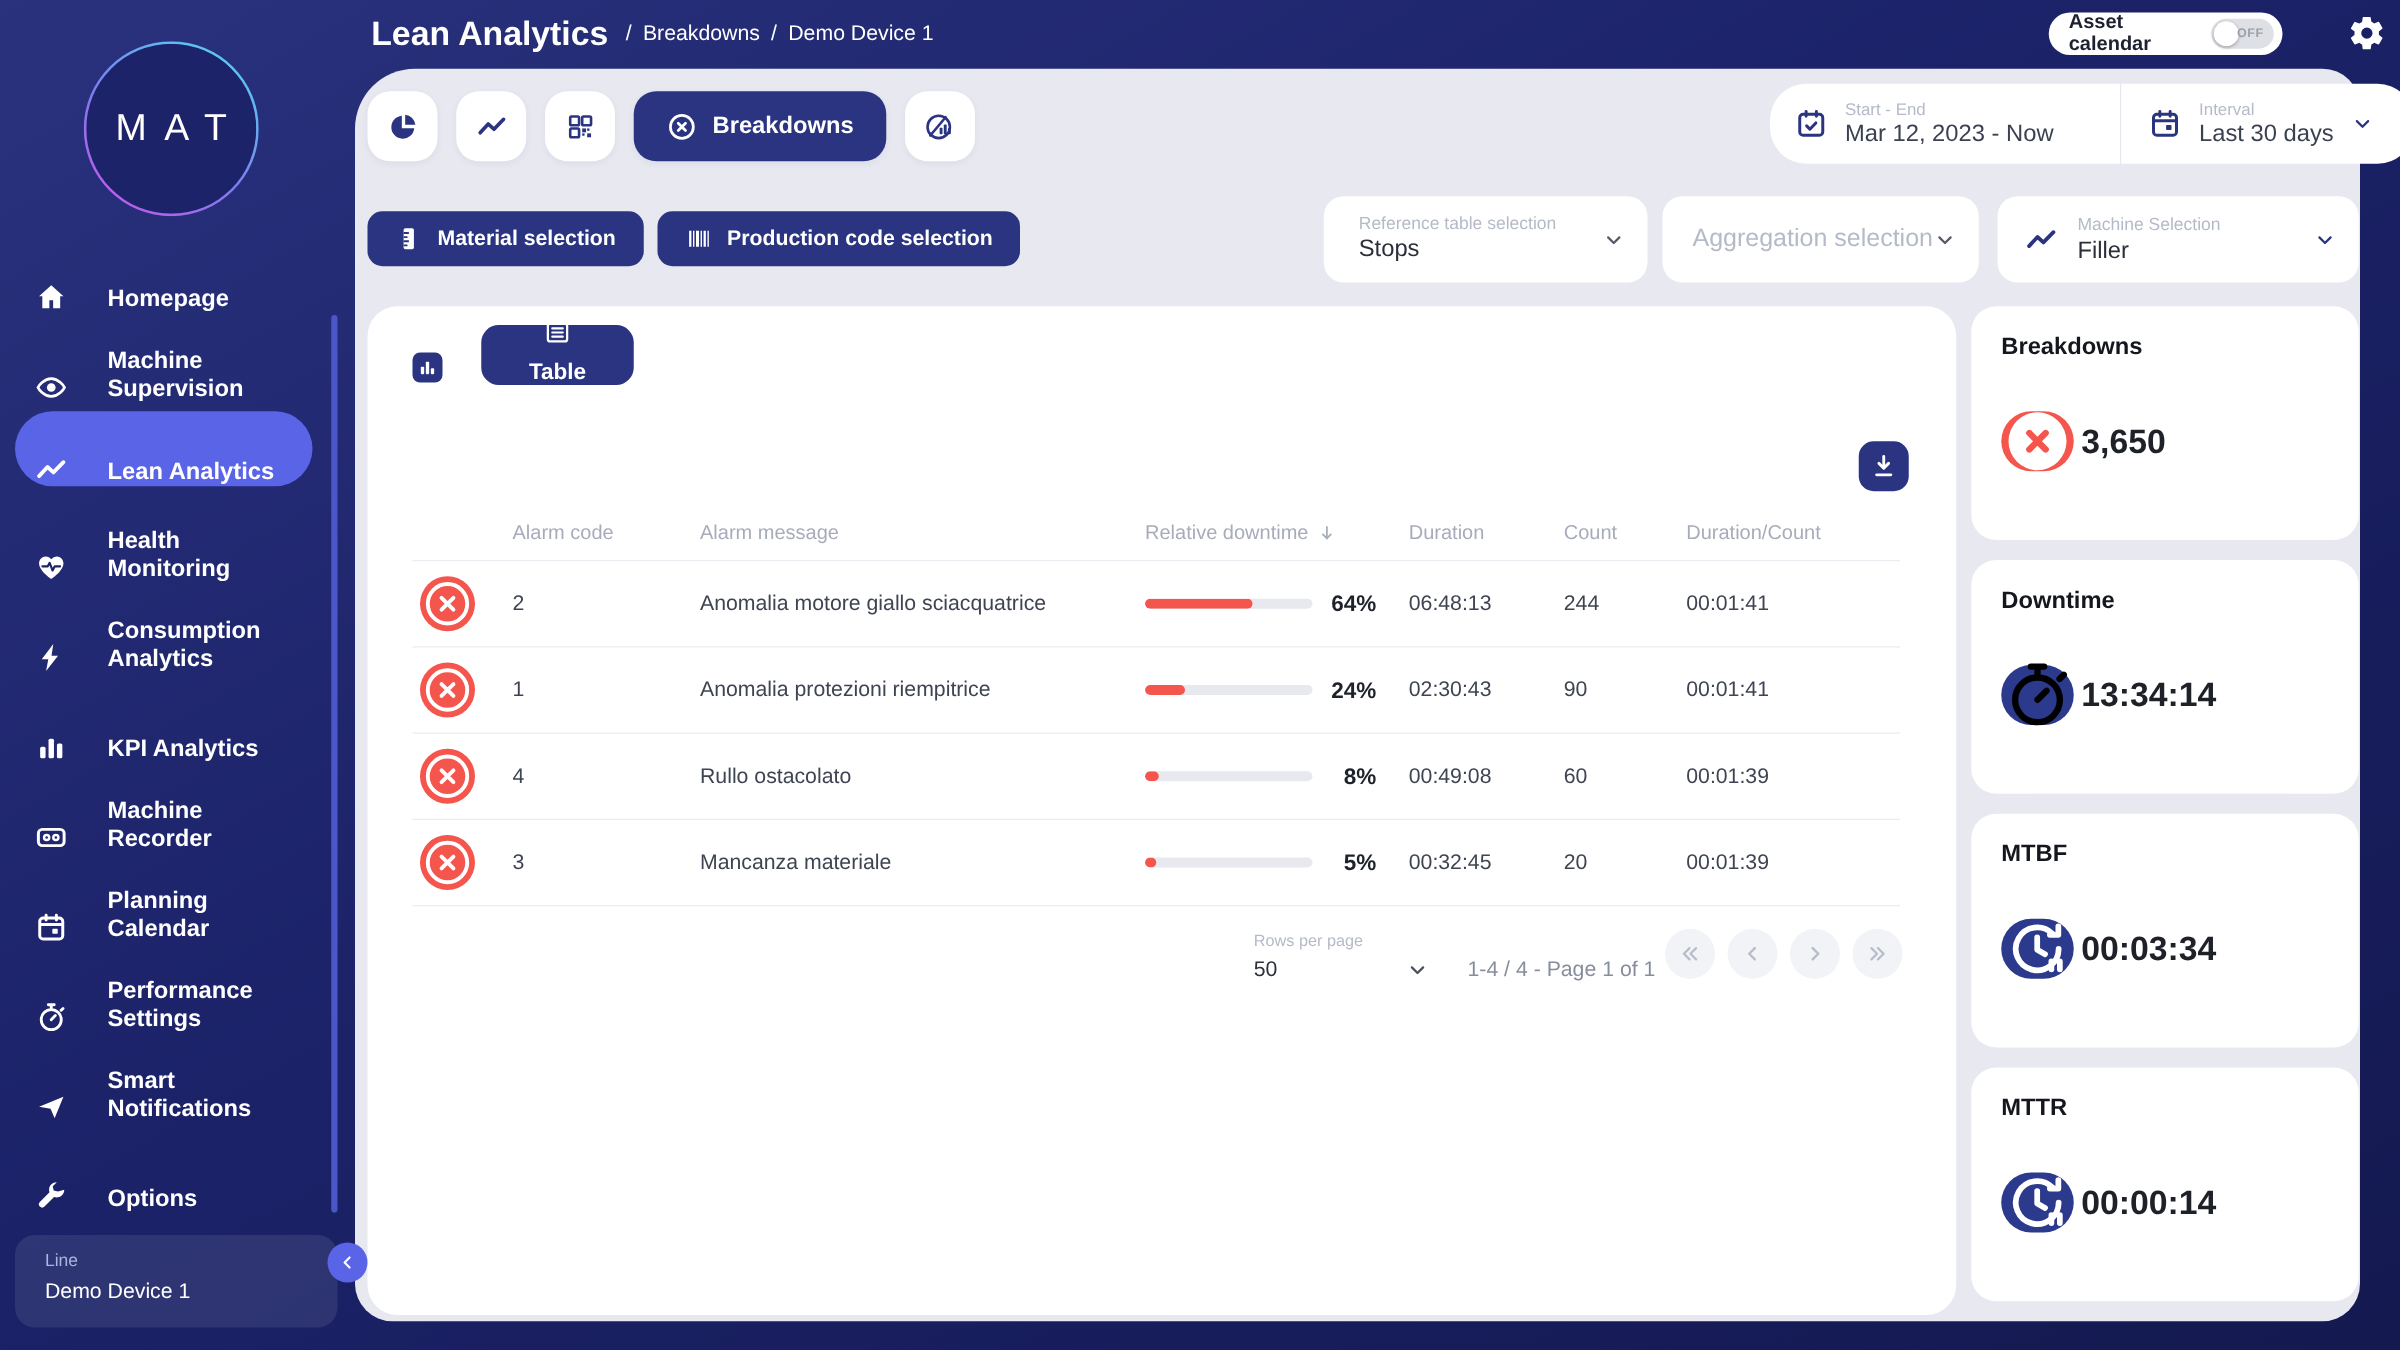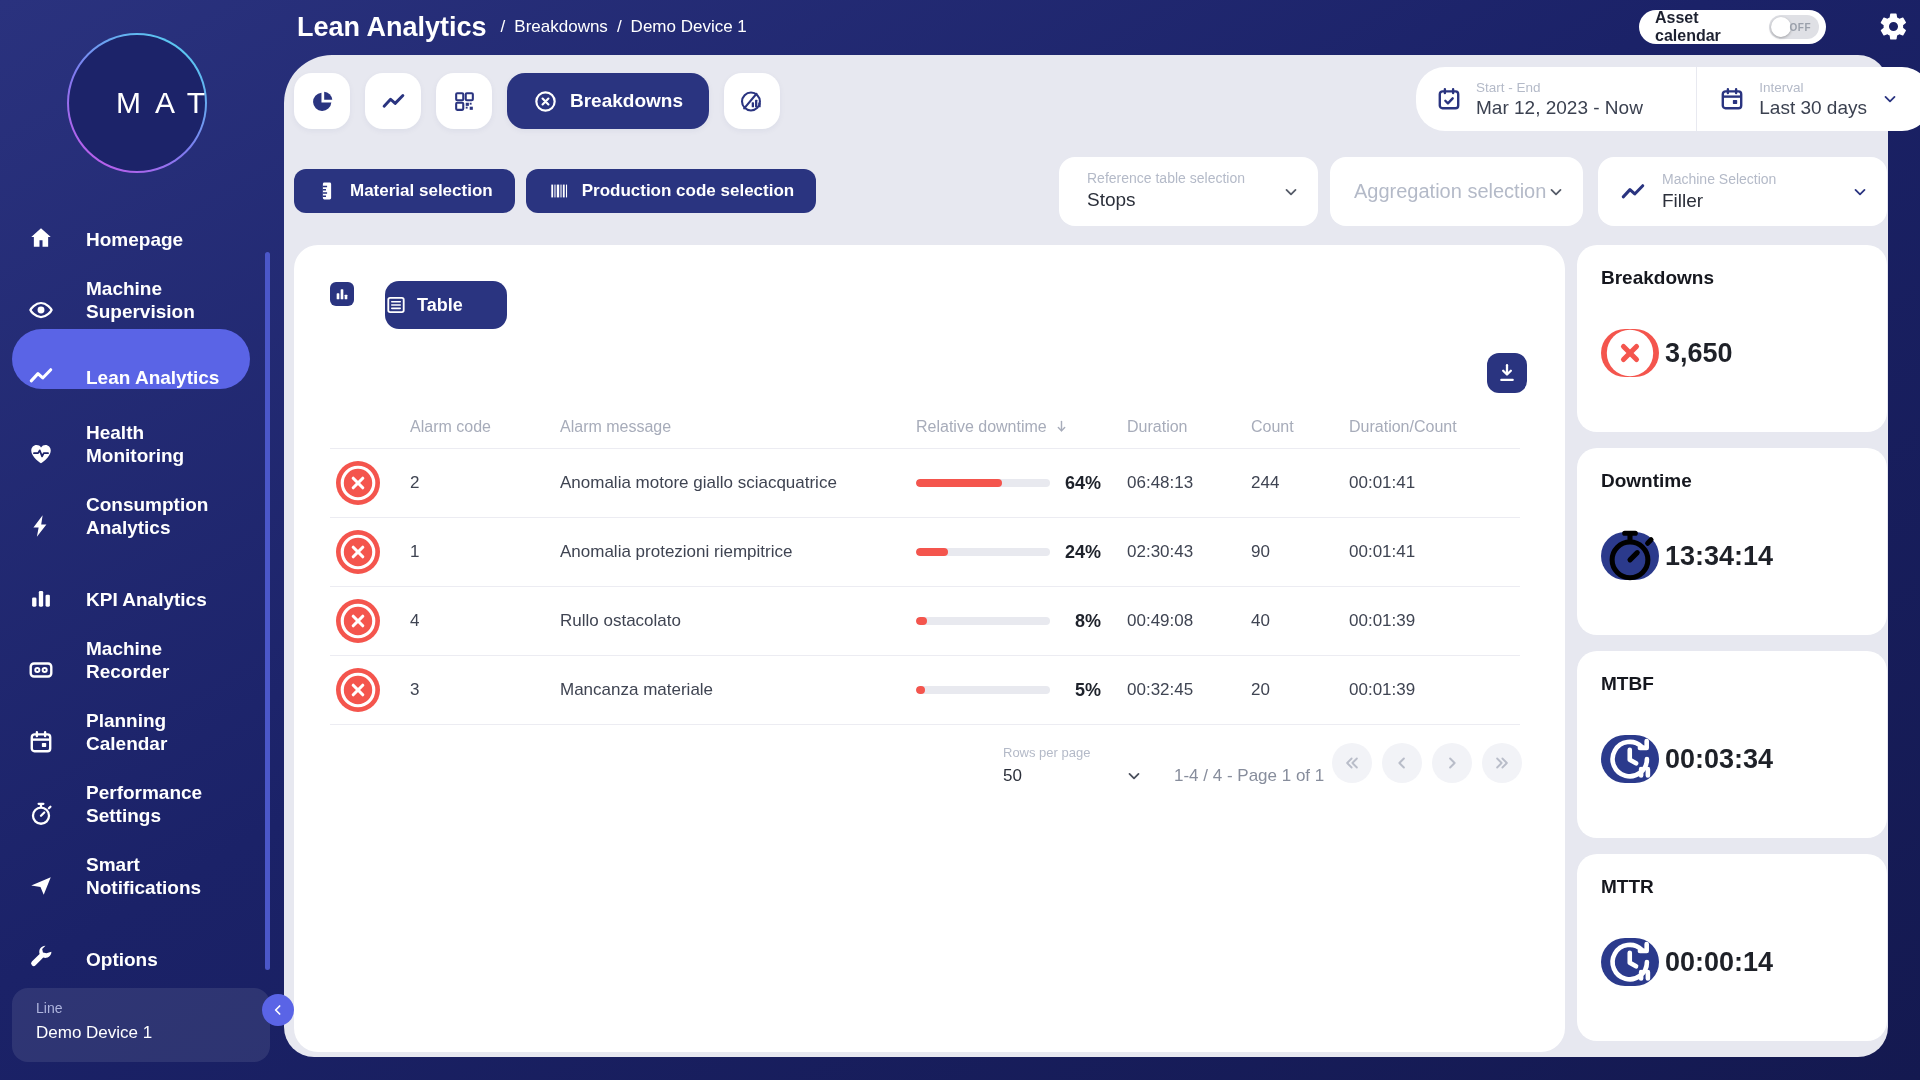--- a/index.html
+++ b/index.html
@@ -10,21 +10,21 @@
   .icon { display:inline-flex; width:26px; height:26px; flex:0 0 auto; }
   .icon svg { width:100%; height:100%; }
   .icon.sm { width:18px; height:18px; }
 
   
   .sidebar { position:absolute; left:0; top:0; width:284px; height:1080px; }
   .logo { position:absolute; left:67px; top:33px; width:140px; height:140px; border-radius:50%;
           border:2px solid transparent;
           background:linear-gradient(#1c2369,#1c2369) padding-box,
                      linear-gradient(215deg,#4fe0f2 0%,#7d7cf0 55%,#cf54ea 100%) border-box;
-          display:flex; align-items:center; justify-content:flex-end; }
+          display:flex; align-items:center; justify-content:center; }
   .logo-text { color:#fff; font-size:30px; font-weight:300; letter-spacing:14px; margin-right:-14px; }
   .nav { position:absolute; left:0; top:179px; width:284px; display:flex; flex-direction:column; }
   .nav-item { height:72px; display:flex; align-items:flex-end; gap:32px; padding-left:28px;
               color:#fff; font-size:19px; font-weight:700; cursor:pointer; }
   .nav-item .nav-label { line-height:1.18; max-width:160px; }
   .nav-item.active { height:60px; margin:6px 34px 6px 12px; padding-left:16px;
                      background:#5a64e6; border-radius:999px; }
   .side-scrollbar { position:absolute; left:265px; top:252px; width:5px; height:718px;
                     background:#4b57c9; border-radius:3px; }
   .side-footer { position:absolute; left:12px; top:988px; width:258px; height:74px;
@@ -86,23 +86,23 @@
   .dd-placeholder { font-size:20px; color:#b4bac8; }
   .dd.mach { left:1314px; width:289px; display:flex; align-items:center; gap:16px; padding-left:22px; }
   .dd.mach .icon { color:#2a3480; }
 
   
   .table-card { position:absolute; left:10px; top:190px; width:1271px; height:807px; background:#fff;
                 border-radius:24px; }
   .chart-toggle { position:absolute; left:36px; top:37px; width:24px; height:24px; border:none; border-radius:6px;
                   background:#2a3480; color:#fff; display:flex; align-items:center; justify-content:center; cursor:pointer; }
   .chart-toggle .icon { width:16px; height:16px; }
-  .table-btn { position:absolute; left:91px; top:36px; width:122px; height:48px; border:none; border-radius:14px;
+  .table-btn { position:absolute; left:91px; top:15px; width:122px; height:48px; border:none; border-radius:14px;
                background:#2a3480; color:#fff; font-size:18px; font-weight:700; display:flex; align-items:center;
-               justify-content:flex-start; gap:10px; cursor:pointer; }
+               justify-content:flex-end; gap:10px; cursor:pointer;flex-direction:column; }
   .table-btn .icon { width:22px; height:22px; }
   .dl-btn { position:absolute; left:1193px; top:108px; width:40px; height:40px; border:none; border-radius:12px;
             background:#2a3480; color:#fff; display:flex; align-items:center; justify-content:center; cursor:pointer; }
   .dl-btn .icon { width:22px; height:22px; }
 
   .thead, .trow { display:grid; grid-template-columns:80px 150px 356px 211px 124px 98px 1fr; align-items:center; }
   .thead { position:absolute; left:36px; top:160px; width:1190px; height:44px; border-bottom:1px solid #ececf2; }
   .th { font-size:16px; color:#a7acba; display:flex; align-items:center; gap:6px; cursor:pointer; }
   .th .sort { display:inline-flex; width:17px; height:17px; color:#a7acba; }
   .th .sort svg { width:100%; height:100%; }
@@ -525,21 +525,21 @@
             </div>
             <div class="td">4</div>
             <div class="td">Rullo ostacolato</div>
             <div class="td bar-cell">
               <span class="track">
                 <span class="fill" style="width:8%"></span>
               </span>
               <b class="pct">8%</b>
             </div>
             <div class="td">00:49:08</div>
-            <div class="td">40</div>
+            <div class="td">60</div>
             <div class="td">00:01:39</div>
           </div>
           <div class="trow">
             <div class="td">
               <span class="err-badge">
                 <svg viewBox="0 0 24 24">
                   <circle cx="12" cy="12" r="8.6" fill="none" stroke="#fff" stroke-width="1.7"></circle>
                   <path d="M9.4 9.4l5.2 5.2M14.6 9.4l-5.2 5.2" stroke="#fff" stroke-width="1.7" stroke-linecap="round"></path>
                 </svg>
               </span>

